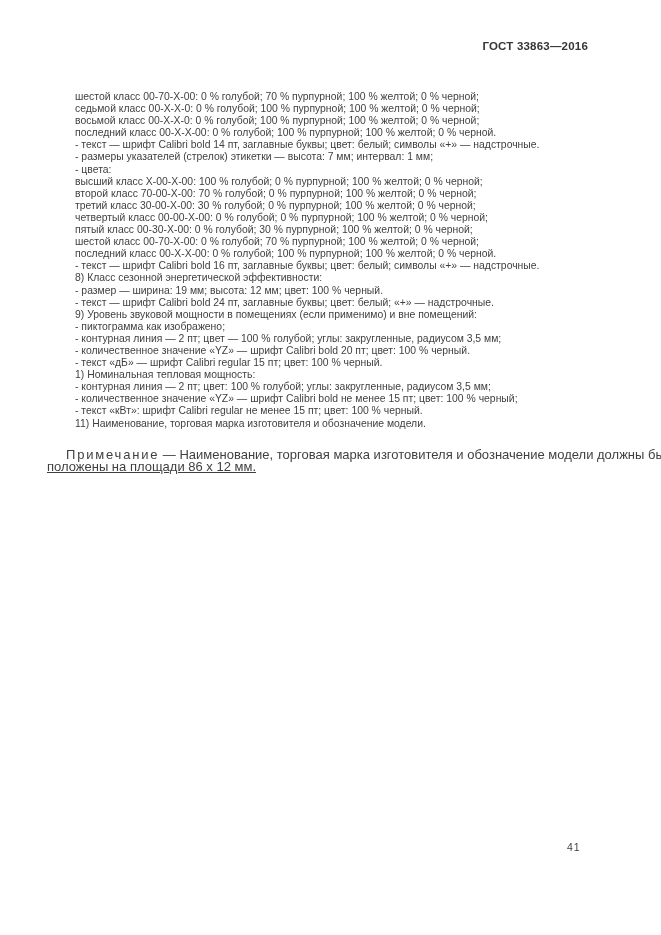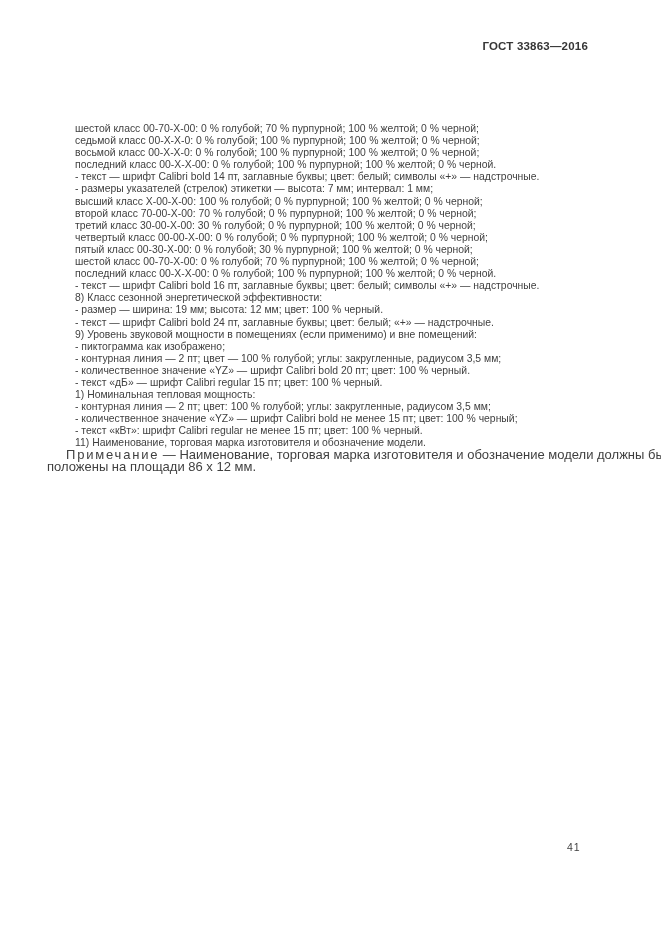--- a/index.html
+++ b/index.html
@@ -20,57 +20,57 @@
     color:#363636;
     letter-spacing:0.2px;
   }
   .body-text {
     position:absolute;
     left:75px; top:91px;
     width:515px;
     font-size:10.4px;
     line-height:12.1px;
     color:#3f3f3f;
-    margin-top:32px;
   }
   .body-text .line {
     white-space:nowrap;
     height:12.1px;
   }
   .note {
     position:absolute;
     left:47px; top:449px;
     width:541px;
     font-size:13px;
     line-height:12.4px;
     color:#3f3f3f;
   }
   .note .note-first { padding-left:19px; white-space:nowrap; }
   .note .note-label { letter-spacing:1.8px; }
-  .note .note-second { white-space:nowrap; }
+  .note .note-second { white-space:nowrap;text-decoration:underline; }
   .page-number {
     position:absolute;
     left:567px; top:841px;
     font-size:10.5px;
     color:#3f3f3f;
     letter-spacing:1px;
   }
 </style>
 </head>
 <body>
 
 <div class="page-header">ГОСТ 33863—2016</div>
 
 <div class="body-text">
   <div class="line">шестой класс 00-70-Х-00: 0 % голубой; 70 % пурпурной; 100 % желтой; 0 % черной;</div>
   <div class="line">седьмой класс 00-Х-Х-0: 0 % голубой; 100 % пурпурной; 100 % желтой; 0 % черной;</div>
   <div class="line">восьмой класс 00-Х-Х-0: 0 % голубой; 100 % пурпурной; 100 % желтой; 0 % черной;</div>
   <div class="line">последний класс 00-Х-Х-00: 0 % голубой; 100 % пурпурной; 100 % желтой; 0 % черной.</div>
   <div class="line">- текст — шрифт Calibri bold 14 пт, заглавные буквы; цвет: белый; символы «+» — надстрочные.</div>
   <div class="line">- размеры указателей (стрелок) этикетки — высота: 7 мм; интервал: 1 мм;</div>
+  <div class="line">- цвета:</div>
   <div class="line">высший класс Х-00-Х-00: 100 % голубой; 0 % пурпурной; 100 % желтой; 0 % черной;</div>
   <div class="line">второй класс 70-00-Х-00: 70 % голубой; 0 % пурпурной; 100 % желтой; 0 % черной;</div>
   <div class="line">третий класс 30-00-Х-00: 30 % голубой; 0 % пурпурной; 100 % желтой; 0 % черной;</div>
   <div class="line">четвертый класс 00-00-Х-00: 0 % голубой; 0 % пурпурной; 100 % желтой; 0 % черной;</div>
   <div class="line">пятый класс 00-30-Х-00: 0 % голубой; 30 % пурпурной; 100 % желтой; 0 % черной;</div>
   <div class="line">шестой класс 00-70-Х-00: 0 % голубой; 70 % пурпурной; 100 % желтой; 0 % черной;</div>
   <div class="line">последний класс 00-Х-Х-00: 0 % голубой; 100 % пурпурной; 100 % желтой; 0 % черной.</div>
   <div class="line">- текст — шрифт Calibri bold 16 пт, заглавные буквы; цвет: белый; символы «+» — надстрочные.</div>
   <div class="line">8) Класс сезонной энергетической эффективности:</div>
   <div class="line">- размер — ширина: 19 мм; высота: 12 мм; цвет: 100 % черный.</div>

